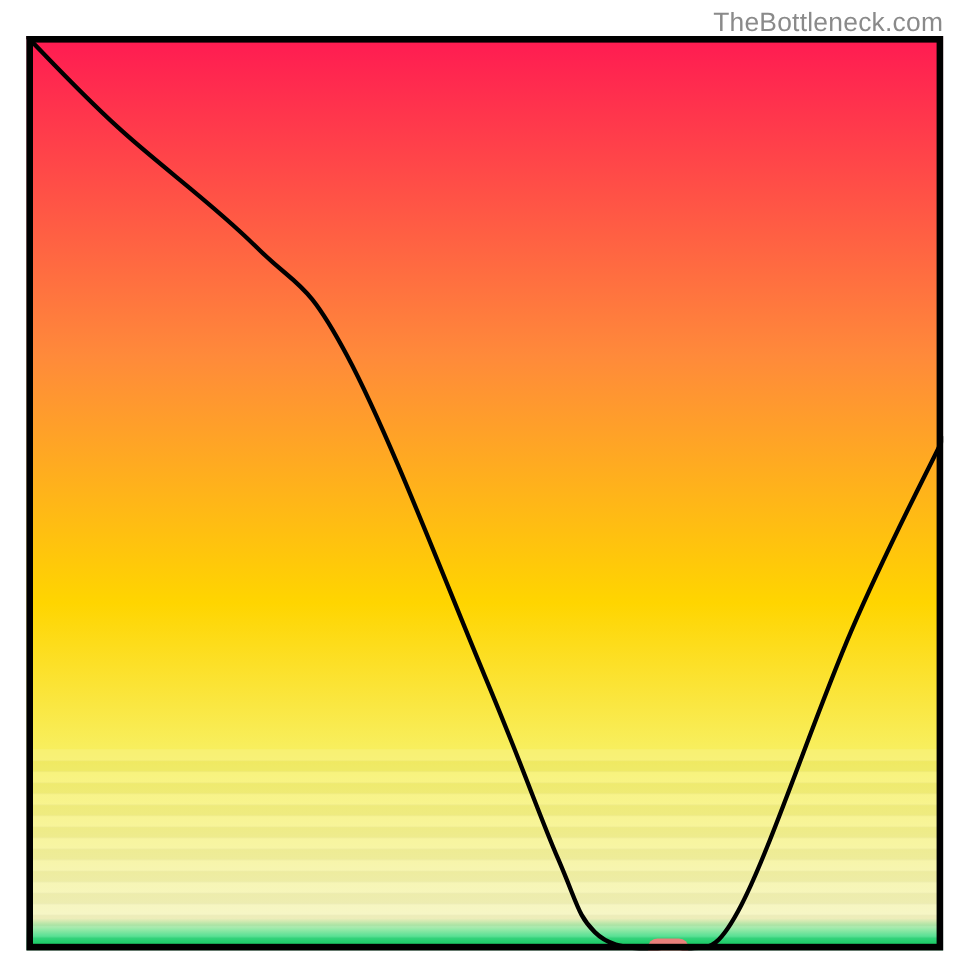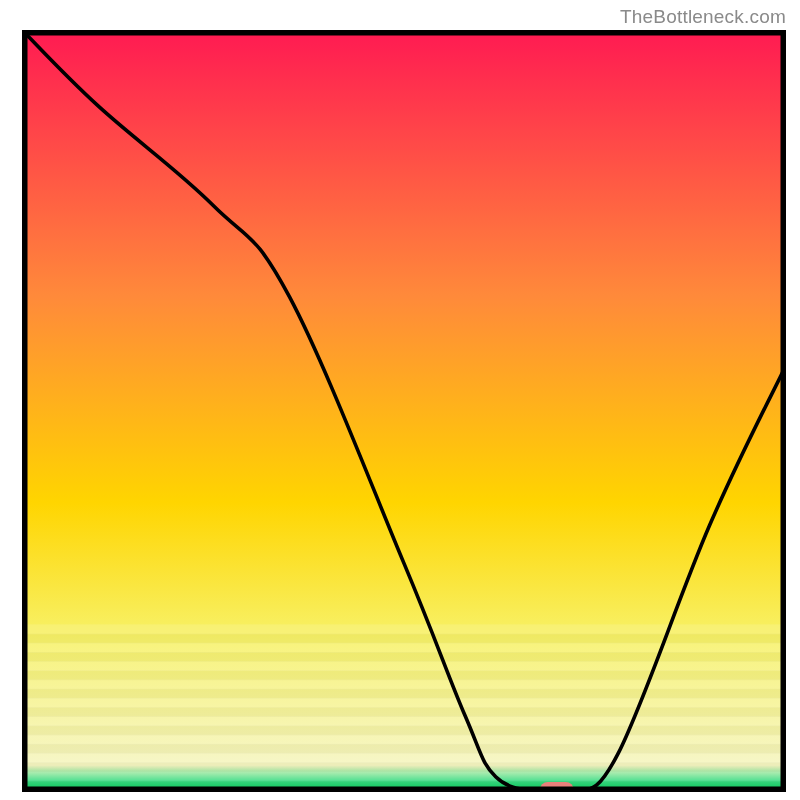--- a/index.html
+++ b/index.html
@@ -14,21 +14,21 @@
   .outer {
     width: 800px;
     height: 800px;
     position: relative;
     background: #fff;
   }
   .watermark {
     position: absolute;
     right: 14px;
     top: 6px;
-    font-size: 19px;
+    font-size: 22px;
     color: #8a8a8a;
     letter-spacing: 0.2px;
     z-index: 10;
   }
   .frame {
     position: absolute;
     left: 22px;
     top: 30px;
     width: 764px;
     height: 762px;

